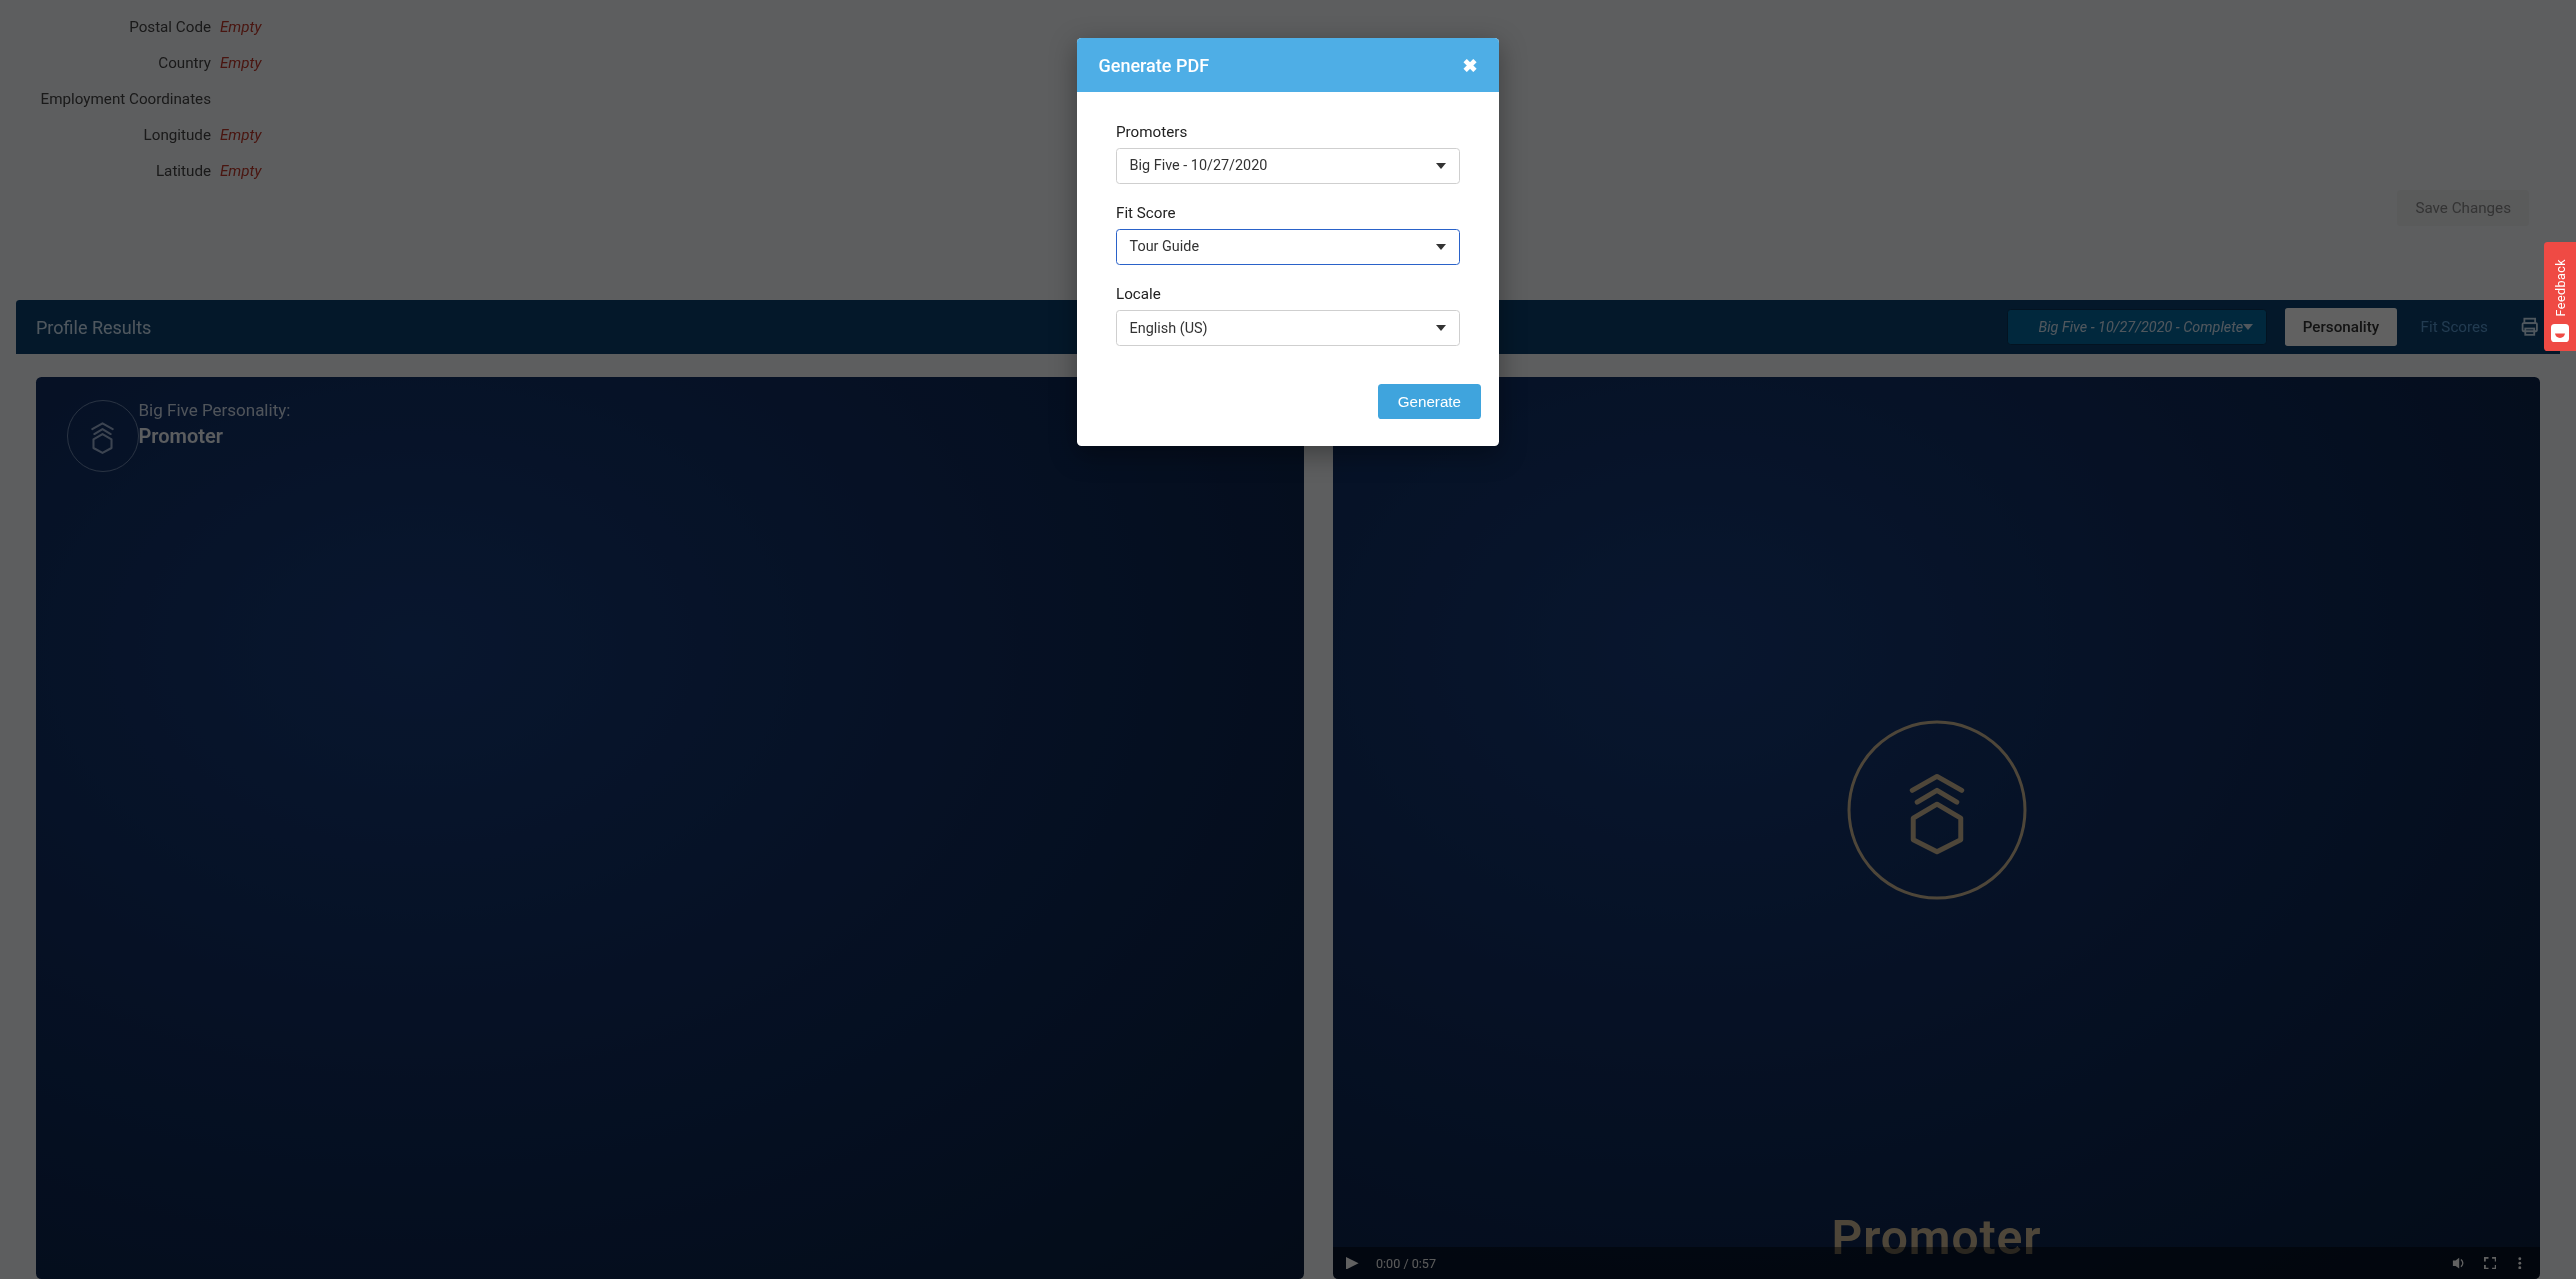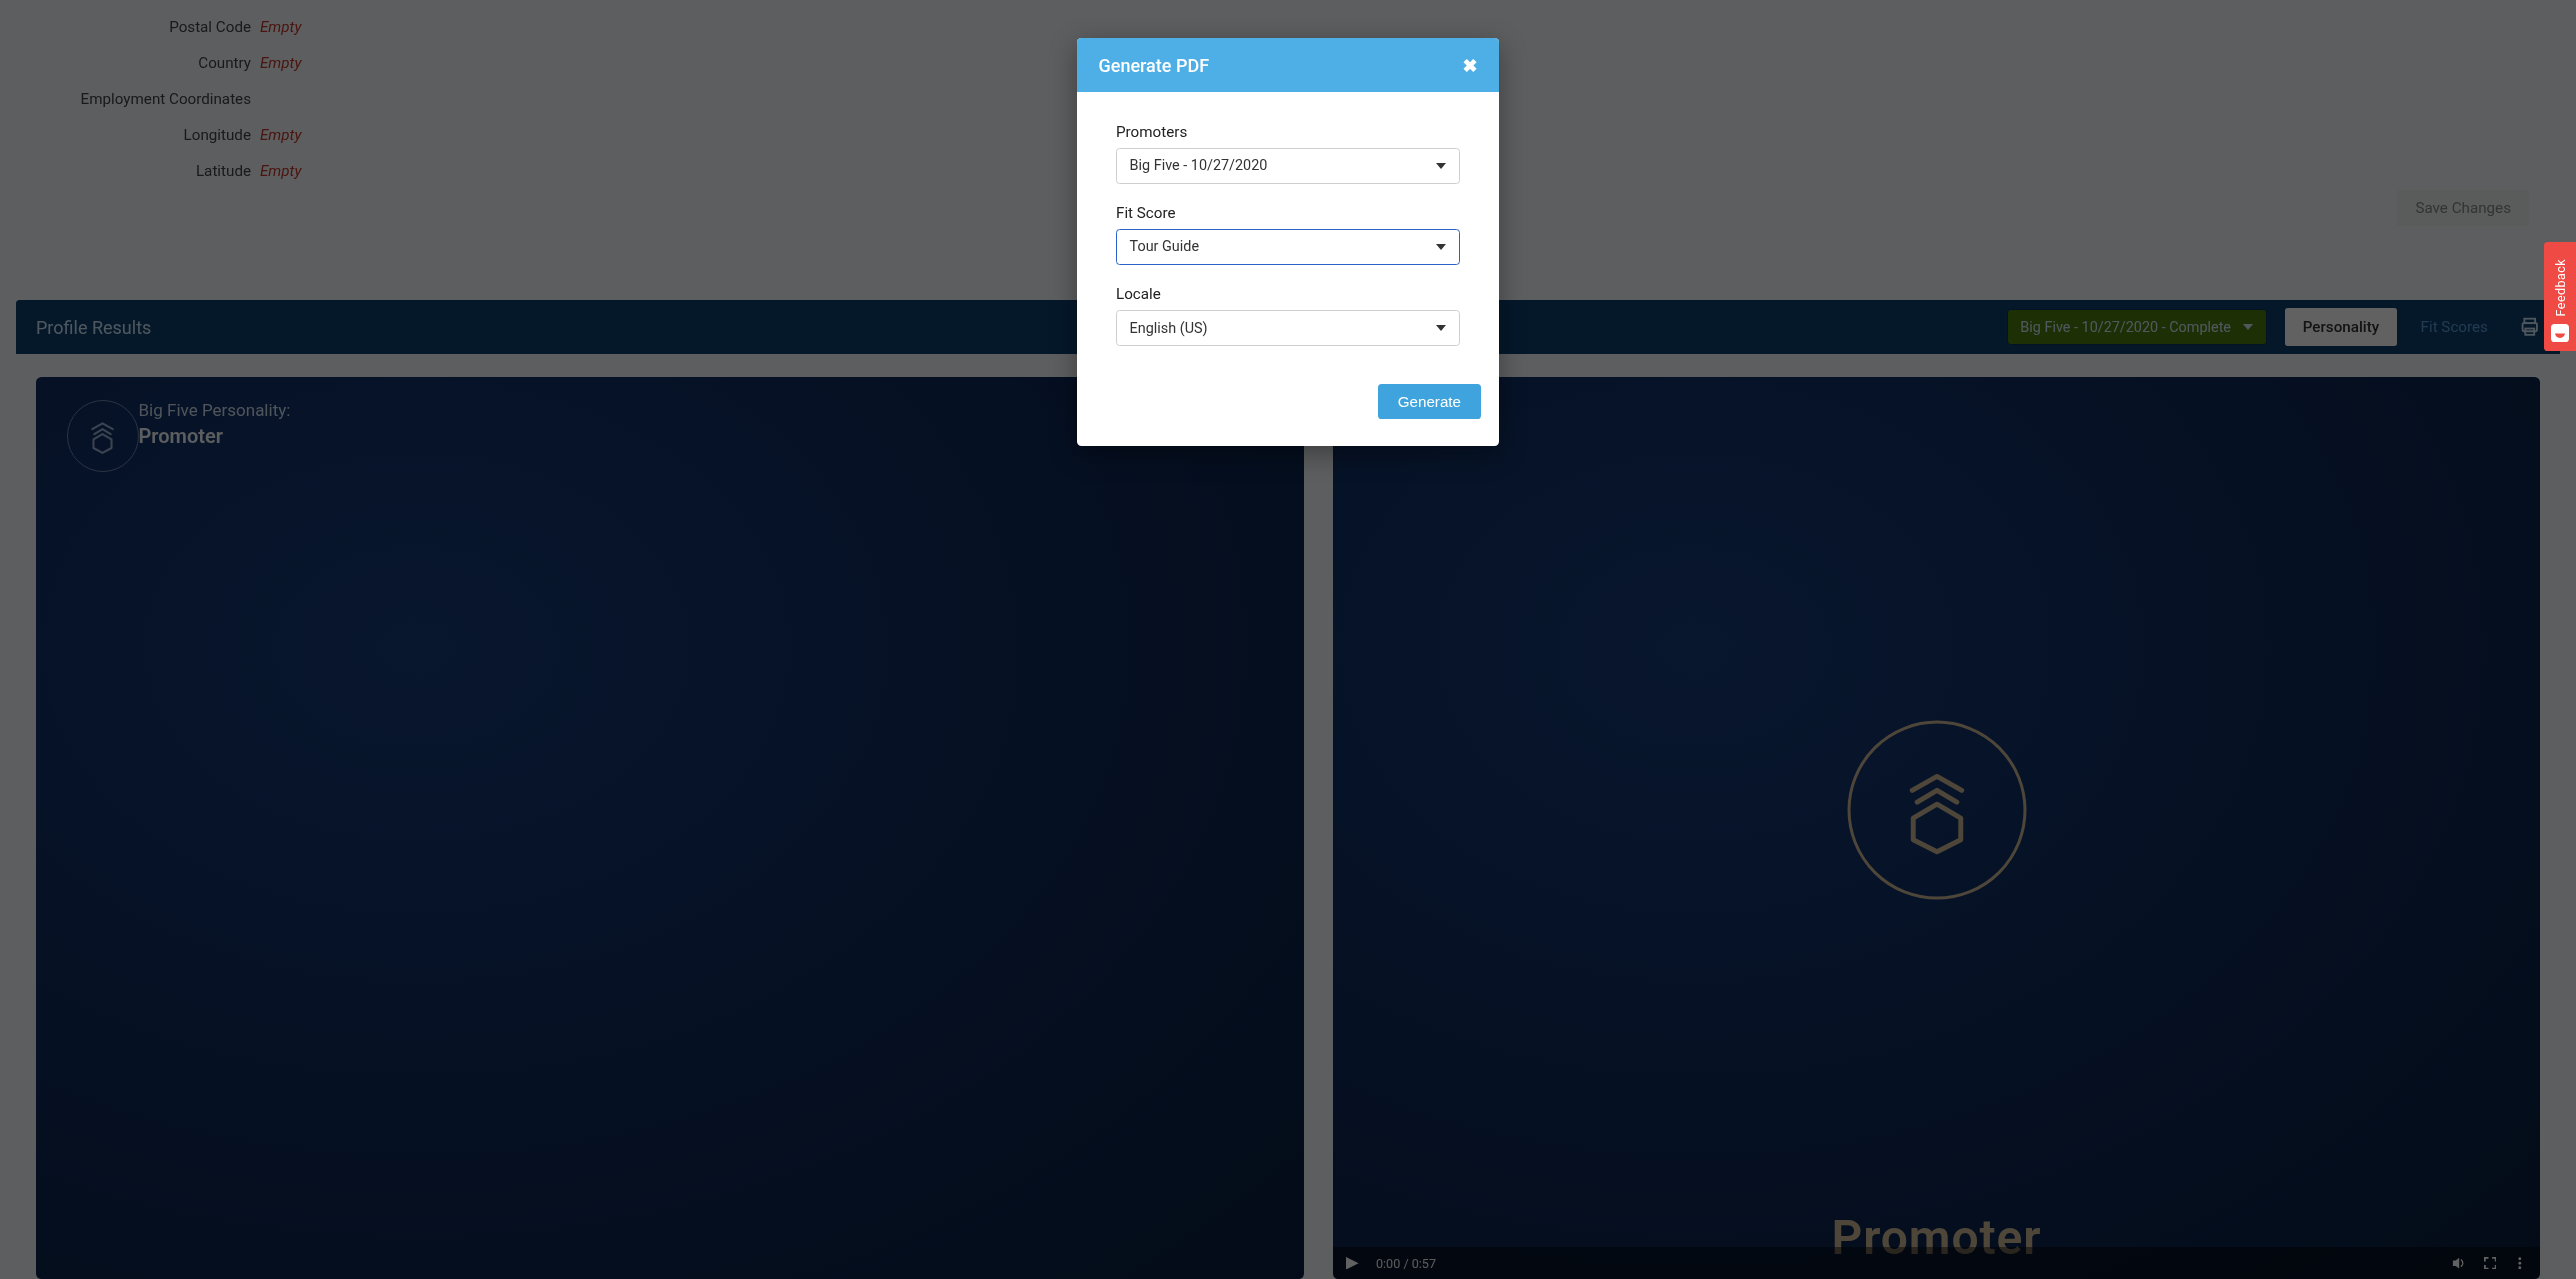--- a/index.html
+++ b/index.html
@@ -6,29 +6,29 @@
     html, body { width: 100%; height: 100%; font-family: -apple-system, BlinkMacSystemFont, "Segoe UI", Roboto, "Helvetica Neue", Arial, sans-serif; font-size: 14.4px; color: #333; background: #fff; }
     body { position: relative; overflow: hidden; }
 
     
     .page-bg { position: absolute; inset: 0; background: #f5f7fa; }
 
     
     .form-block { position: absolute; top: 0; left: 0; right: 36px; padding: 9px 36px 0 0; }
     .form-row { display: flex; align-items: center; height: 36px; font-size: 15.2px; }
     .form-row.section .label { font-weight: 400; }
-    .form-row .label { width: 260px; text-align: right; padding-right: 9px; color: #444; }
+    .form-row .label { width: 220px; text-align: right; padding-right: 9px; color: #444; }
     .form-row .value-empty { color: #c0392b; font-style: italic; }
 
     .save-btn { position: absolute; top: 190px; right: 47px; padding: 9px 18px; background: #eceef0; color: #888; border-radius: 3.6px; font-size: 15.2px; cursor: pointer; }
 
     
     .results-bar { position: absolute; top: 300px; left: 16px; right: 16px; height: 54px; background: #0d4170; border-radius: 3.6px 3.6px 0 0; display: flex; align-items: center; padding: 0 20px; color: #cfe5f7; font-size: 18px; }
     .results-bar .spacer { flex: 1; }
-    .status-select { height: 36px; min-width: 260px; background: #4d7c0f; border: 0.9px solid #0a3357; border-radius: 3.6px; color: #d3e5f5; display: flex; align-items: center; padding: 0 12.6px; font-size: 14.4px; justify-content: space-between; margin-right: 12.6px; }
+    .status-select { height: 36px; min-width: 260px; background: #0369a1; border: 0.9px solid #0a3357; border-radius: 3.6px; color: #d3e5f5; display: flex; align-items: center; padding: 0 12.6px; font-size: 14.4px; justify-content: flex-end; margin-right: 12.6px; font-style: italic; }
     .tab-btn { height: 38px; padding: 0 18px; display: flex; align-items: center; font-size: 15.2px; border-radius: 2.7px; margin-left: 5.4px; }
     .tab-btn.active { background: #fff; color: #333; font-weight: 500; }
     .tab-btn.inactive { color: #5a9bd4; }
     .print-icon { margin-left: 12.6px; color: #cfe5f7; display: flex; align-items: center; }
 
     
     .panel-row { position: absolute; top: 377px; left: 36px; right: 36px; bottom: 0; display: flex; gap: 29px; }
     .panel { flex: 1; background: radial-gradient(ellipse at 30% 30%, #163b7a 0%, #0f2a5a 55%, #0b1f3f 100%); border-radius: 5.4px; color: #e8edf5; padding: 23px 30.5px; position: relative; overflow: hidden; }
     .panel .hex-icon { width: 72px; height: 72px; border: 1.8px solid #6e88b0; border-radius: 50%; display: flex; align-items: center; justify-content: center; }
     .panel-video { padding: 0; display: flex; align-items: center; justify-content: center; }

